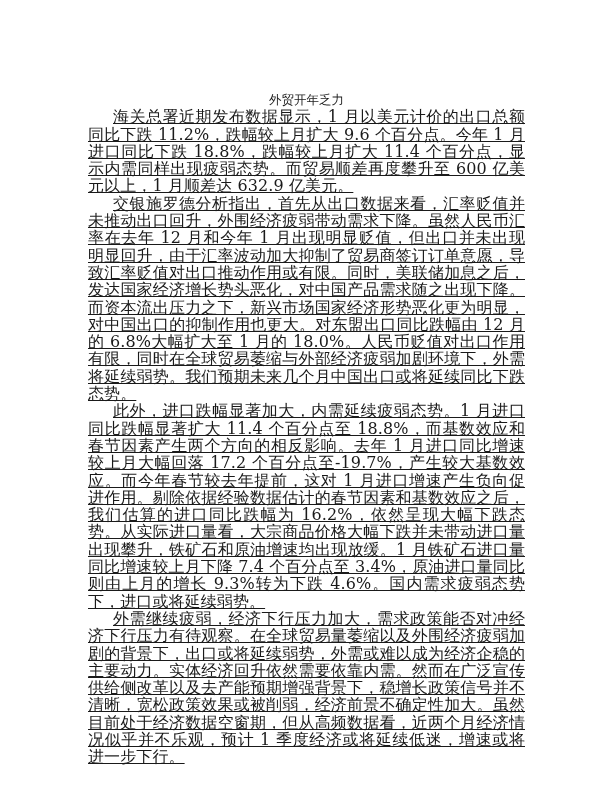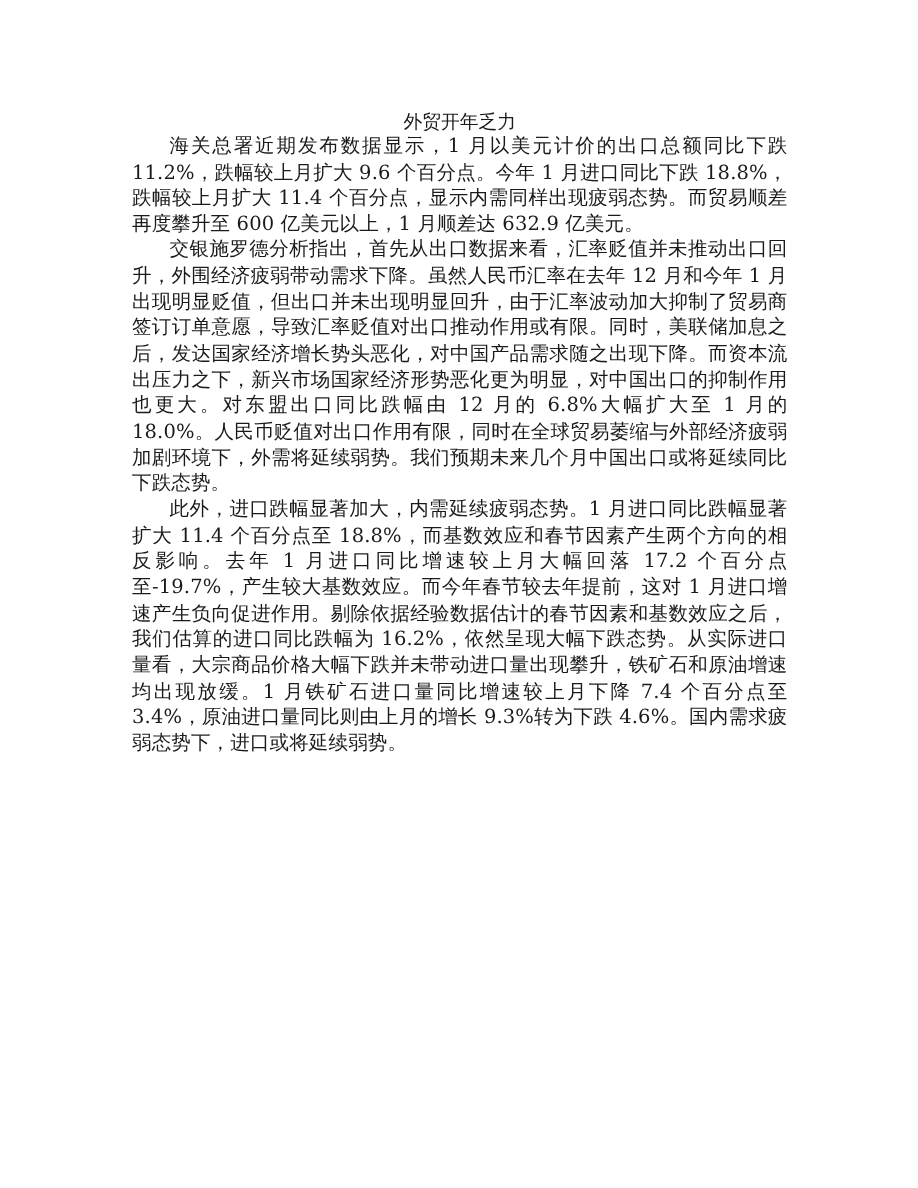--- a/index.html
+++ b/index.html
@@ -1,29 +1,30 @@
 <!DOCTYPE html>
 <html><head>
 <meta charset="utf-8">
 <style>
   html, body { margin: 0; padding: 0; background: #ffffff; }
   body { width: 612px; height: 792px; position: relative; overflow: hidden;
          font-family: "DejaVu Serif", "Liberation Serif", serif; color: #1a1a1a; }
-  .page { position: absolute; left: 88px; top: 72px; width: 437px; }
+  .page { position: absolute; left: 88px; top: 91px; width: 437px; }
   .title { text-align: center; font-size: 12.5px; line-height: 17.3px; height: 17.3px; margin: 0; font-weight: normal; }
   .section-head { font-size: 12.5px; line-height: 17.3px; padding-left: 25px; margin: 0; font-weight: normal; }
-  .para { font-size: 13px; line-height: 17.3px; text-indent: 25px; margin: 0; text-align: justify; letter-spacing: 0.1px; }
+  .para { font-size: 16px; line-height: 17.3px; text-indent: 25px; margin: 0; text-align: justify; letter-spacing: 0.1px; text-decoration: underline; }
 </style>
 </head>
 <body>
 
 <div class="page">
   <h1 class="title">外贸开年乏力</h1>
 
   <div>
     <p class="para">海关总署近期发布数据显示，1 月以美元计价的出口总额同比下跌 11.2%，跌幅较上月扩大 9.6 个百分点。今年 1 月进口同比下跌 18.8%，跌幅较上月扩大 11.4 个百分点，显示内需同样出现疲弱态势。而贸易顺差再度攀升至 600 亿美元以上，1 月顺差达 632.9 亿美元。</p>
   </div>
 
   <div>
     <p class="para">交银施罗德分析指出，首先从出口数据来看，汇率贬值并未推动出口回升，外围经济疲弱带动需求下降。虽然人民币汇率在去年 12 月和今年 1 月出现明显贬值，但出口并未出现明显回升，由于汇率波动加大抑制了贸易商签订订单意愿，导致汇率贬值对出口推动作用或有限。同时，美联储加息之后，发达国家经济增长势头恶化，对中国产品需求随之出现下降。而资本流出压力之下，新兴市场国家经济形势恶化更为明显，对中国出口的抑制作用也更大。对东盟出口同比跌幅由 12 月的 6.8%大幅扩大至 1 月的 18.0%。人民币贬值对出口作用有限，同时在全球贸易萎缩与外部经济疲弱加剧环境下，外需将延续弱势。我们预期未来几个月中国出口或将延续同比下跌态势。</p>
     <p class="para">此外，进口跌幅显著加大，内需延续疲弱态势。1 月进口同比跌幅显著扩大 11.4 个百分点至 18.8%，而基数效应和春节因素产生两个方向的相反影响。去年 1 月进口同比增速较上月大幅回落 17.2 个百分点至-19.7%，产生较大基数效应。而今年春节较去年提前，这对 1 月进口增速产生负向促进作用。剔除依据经验数据估计的春节因素和基数效应之后，我们估算的进口同比跌幅为 16.2%，依然呈现大幅下跌态势。从实际进口量看，大宗商品价格大幅下跌并未带动进口量出现攀升，铁矿石和原油增速均出现放缓。1 月铁矿石进口量同比增速较上月下降 7.4 个百分点至 3.4%，原油进口量同比则由上月的增长 9.3%转为下跌 4.6%。国内需求疲弱态势下，进口或将延续弱势。</p>
+    <p class="para">外需继续疲弱，经济下行压力加大，需求政策能否对冲经济下行压力有待观察。在全球贸易量萎缩以及外围经济疲弱加剧的背景下，出口或将延续弱势，外需或难以成为经济企稳的主要动力。实体经济回升依然需要依靠内需。然而在广泛宣传供给侧改革以及去产能预期增强背景下，稳增长政策信号并不清晰，宽松政策效果或被削弱，经济前景不确定性加大。虽然目前处于经济数据空窗期，但从高频数据看，近两个月经济情况似乎并不乐观，预计 1 季度经济或将延续低迷，增速或将进一步下行。</p>
   </div>
 </div>
 
 </body></html>

